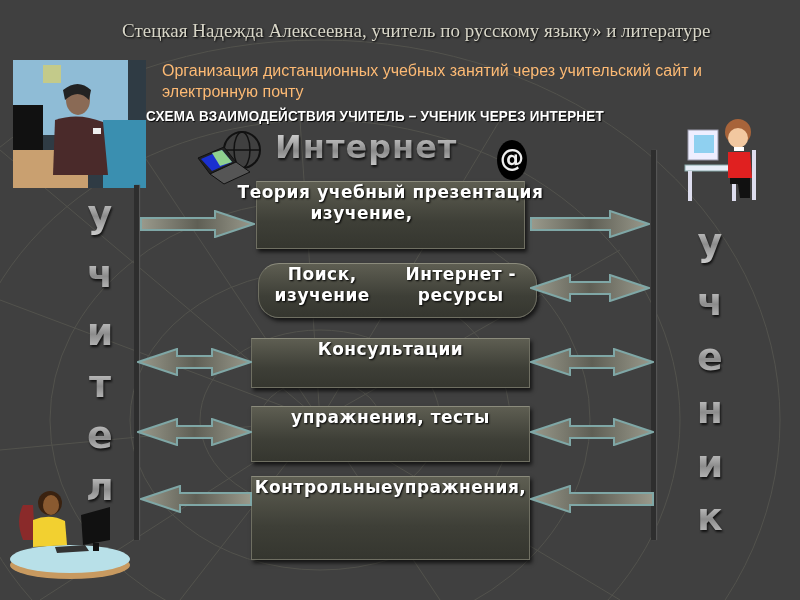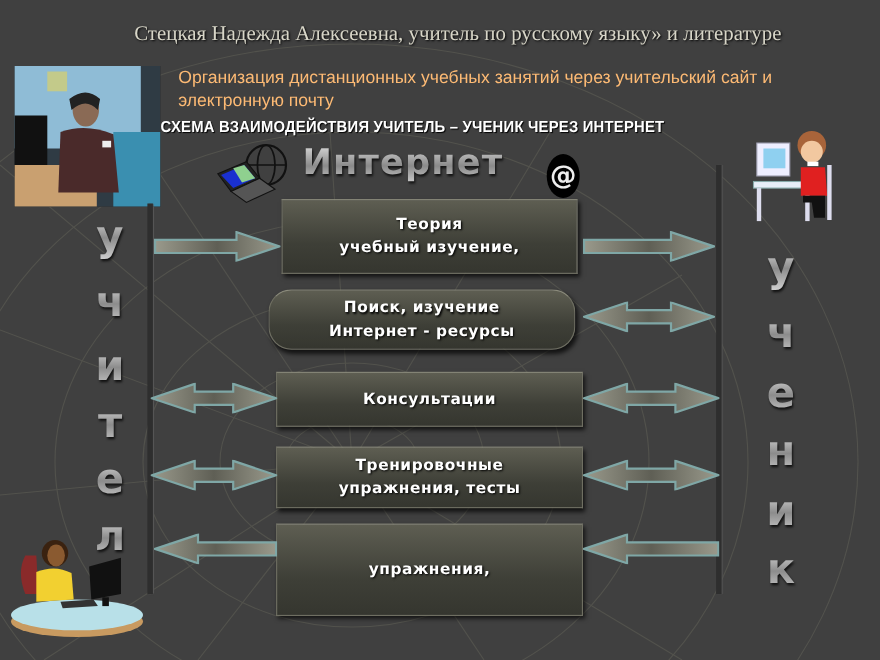--- a/index.html
+++ b/index.html
@@ -6,21 +6,21 @@
   body{width:800px;height:600px;overflow:hidden;background:#404040;position:relative;font-family:"DejaVu Sans",sans-serif;}
   .bg-web{position:absolute;left:0;top:0;width:800px;height:600px;}
   .author{position:absolute;left:78px;top:20px;font-family:"Liberation Serif",serif;font-size:19px;color:#d8d6c8;text-shadow:1px 1px 2px #000;white-space:nowrap;margin-left:44px;}
   .subtitle{position:absolute;left:162px;top:60px;width:630px;font-family:"Liberation Sans",sans-serif;font-size:16px;line-height:21px;color:#fdba74;}
   .scheme-title{position:absolute;left:146px;top:108px;font-family:"Liberation Sans",sans-serif;font-weight:bold;font-size:14.5px;color:#fff;letter-spacing:0.2px;white-space:nowrap;transform:scaleX(0.93);transform-origin:left;text-shadow:1px 1px 1px #000;}
   .photo{position:absolute;left:13px;top:60px;width:133px;height:128px;overflow:hidden;background:#333;}
   .internet-title{position:absolute;left:275px;top:128px;font-family:"DejaVu Sans",sans-serif;font-weight:bold;font-size:32px;letter-spacing:1px;color:#bdbdbd;background:linear-gradient(#e8e8e8,#8a8a8a 60%,#c8c8c8);-webkit-background-clip:text;background-clip:text;-webkit-text-fill-color:transparent;filter:drop-shadow(1px 2px 1px #111);}
   .at-icon{position:absolute;left:497px;top:140px;width:30px;height:40px;background:#000;border-radius:50%;color:#eee;font-size:24px;font-weight:bold;text-align:center;line-height:38px;}
   .vline{position:absolute;width:5px;background:#2e2e2e;box-shadow:1px 0 1px #555;}
   .vletter{position:absolute;font-family:"DejaVu Sans",sans-serif;font-weight:bold;font-size:38px;color:#a9a9a9;background:linear-gradient(#f0f0f0,#8c8c8c 55%,#cfcfcf);-webkit-background-clip:text;background-clip:text;-webkit-text-fill-color:transparent;filter:drop-shadow(1px 2px 1px #111);width:40px;text-align:center;}
-  .box{position:absolute;background:linear-gradient(#5e5e52,#3e3f37 60%,#35362f);border:1px solid #6f6f62;border-top-color:#8b8b7c;box-shadow:2px 3px 4px rgba(0,0,0,0.7);color:#fff;font-family:"DejaVu Sans",sans-serif;font-weight:bold;font-size:14px;line-height:21px;text-align:center;display:flex;flex-direction:column;justify-content:center;text-shadow:1px 1px 2px #000;letter-spacing:0.5px;}
+  .box{position:absolute;background:linear-gradient(#5e5e52,#3e3f37 60%,#35362f);border:1px solid #6f6f62;border-top-color:#8b8b7c;box-shadow:2px 3px 4px rgba(0,0,0,0.7);color:#fff;font-family:"DejaVu Sans",sans-serif;font-weight:bold;font-size:17px;line-height:21px;text-align:center;display:flex;justify-content:center;text-shadow:1px 1px 2px #000;letter-spacing:0.5px;}
   .arrow{position:absolute;}
 </style>
 </head>
 <body>
 
 <svg class="bg-web" viewBox="0 0 800 600">
   <g stroke="#5a5a52" stroke-width="1" fill="none" opacity="0.7">
     <ellipse cx="320" cy="420" rx="60" ry="40"></ellipse>
     <ellipse cx="320" cy="420" rx="120" ry="90"></ellipse>
     <ellipse cx="320" cy="420" rx="190" ry="150"></ellipse>
@@ -113,33 +113,34 @@
 <div class="vletter" style="left:690px;top:220px;">у</div>
 <div class="vletter" style="left:690px;top:280px;">ч</div>
 <div class="vletter" style="left:690px;top:335px;">е</div>
 <div class="vletter" style="left:690px;top:388px;">н</div>
 <div class="vletter" style="left:690px;top:442px;">и</div>
 <div class="vletter" style="left:690px;top:495px;">к</div>
 
 <div class="box" style="left:256px;top:181px;width:267px;height:66px;">
   <span>Теория</span>
   <span>учебный изучение,</span>
+  <span>презентация</span>
 </div>
-<div class="box" style="left:244px;top:263px;width:277px;height:53px;border-radius:21px;">
+<div class="box" style="left:258px;top:263px;width:277px;height:53px;border-radius:21px;">
   <span>Поиск, изучение</span>
   <span>Интернет - ресурсы</span>
 </div>
 <div class="box" style="left:251px;top:338px;width:277px;height:48px;">
   <span>Консультации</span>
 </div>
 <div class="box" style="left:251px;top:406px;width:277px;height:54px;">
-  <span>Тренировочные</span>
   <span>упражнения, тесты</span>
 </div>
 <div class="box" style="left:251px;top:476px;width:277px;height:82px;">
+  <span>Контрольные</span>
   <span>упражнения,</span>
 </div>
 
 <svg width="0" height="0" style="position:absolute">
   <defs>
     <linearGradient id="ag" x1="0" x2="1" y1="0" y2="0">
       <stop offset="0" stop-color="#9a9a8c"></stop>
       <stop offset="0.5" stop-color="#5f5f55"></stop>
       <stop offset="1" stop-color="#9a9a8c"></stop>
     </linearGradient>

